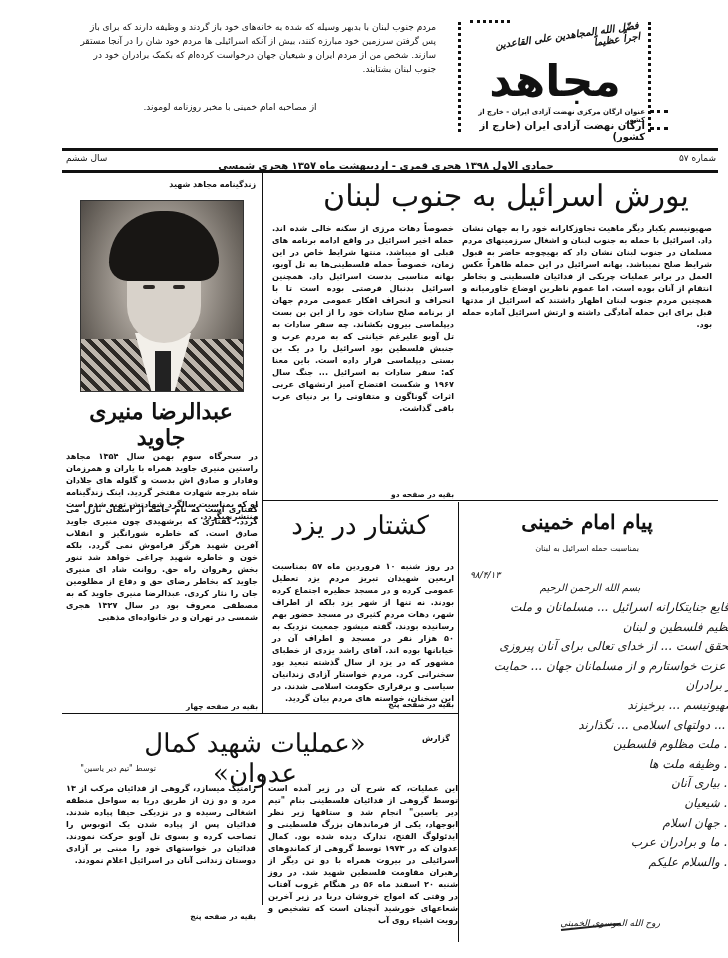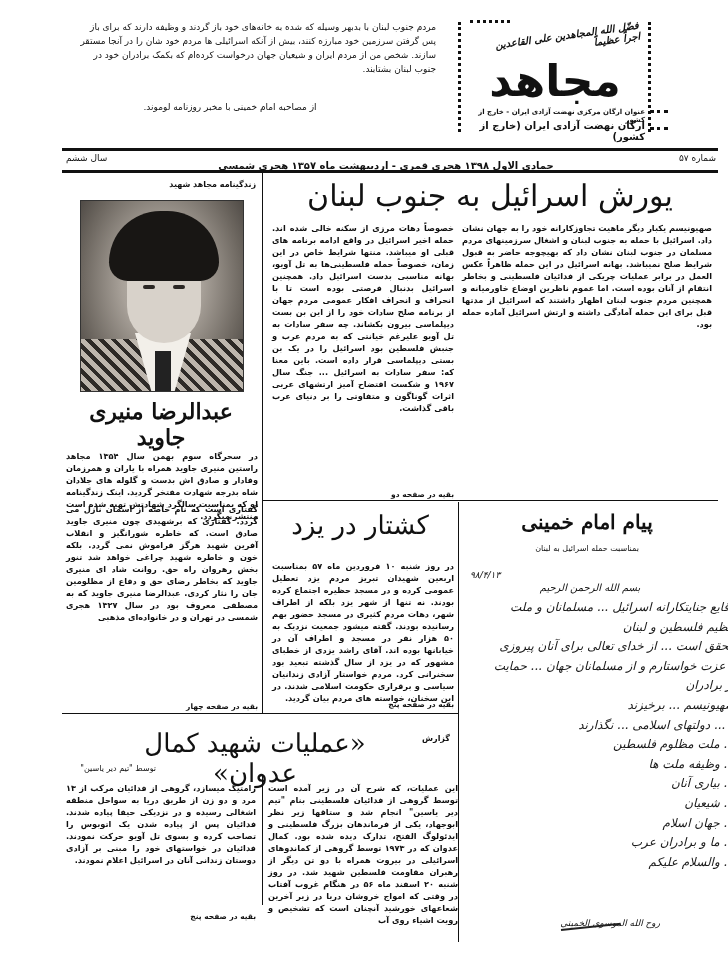--- a/index.html
+++ b/index.html
@@ -25,21 +25,21 @@
   .datebar { left: 66px; top: 152px; width: 650px; height: 16px; font-size: 10px; font-weight: bold; }
   .datebar .issue { position: absolute; right: 0; top: 1px; font-size: 9px; font-weight: normal; }
   .datebar .date { position: absolute; left: 130px; width: 380px; text-align: center; top: 8px; }
   .datebar .year { position: absolute; left: 0; top: 1px; font-size: 9px; font-weight: normal; }
 
   
   .vline { position: absolute; border-left: 1.5px solid #111; }
   .hline { position: absolute; border-top: 1.5px solid #111; }
 
   .headline { font-family: "DejaVu Serif", serif; font-weight: normal; text-align: center; }
-  .h-yoresh { left: 270px; top: 178px; width: 440px; font-size: 30px; }
+  .h-yoresh { left: 286px; top: 178px; width: 440px; font-size: 30px; }
   .h-payam { left: 462px; top: 510px; width: 250px; font-size: 20px; font-weight: bold; }
   .h-koshtar { left: 270px; top: 510px; width: 180px; font-size: 26px; }
   .h-amaliyat { left: 110px; top: 728px; width: 290px; font-size: 26px; }
 
   .body-text { font-size: 8.2px; line-height: 12px; font-weight: bold; text-align: justify; text-align-last: right; }
   .col-right-1 { left: 462px; top: 222px; width: 250px; }
   .col-mid-1 { left: 272px; top: 222px; width: 182px; }
   .col-left-text { left: 66px; top: 503px; width: 192px; }
   .col-mid-2 { left: 272px; top: 560px; width: 182px; }
   .col-bot-right { left: 268px; top: 782px; width: 190px; }

